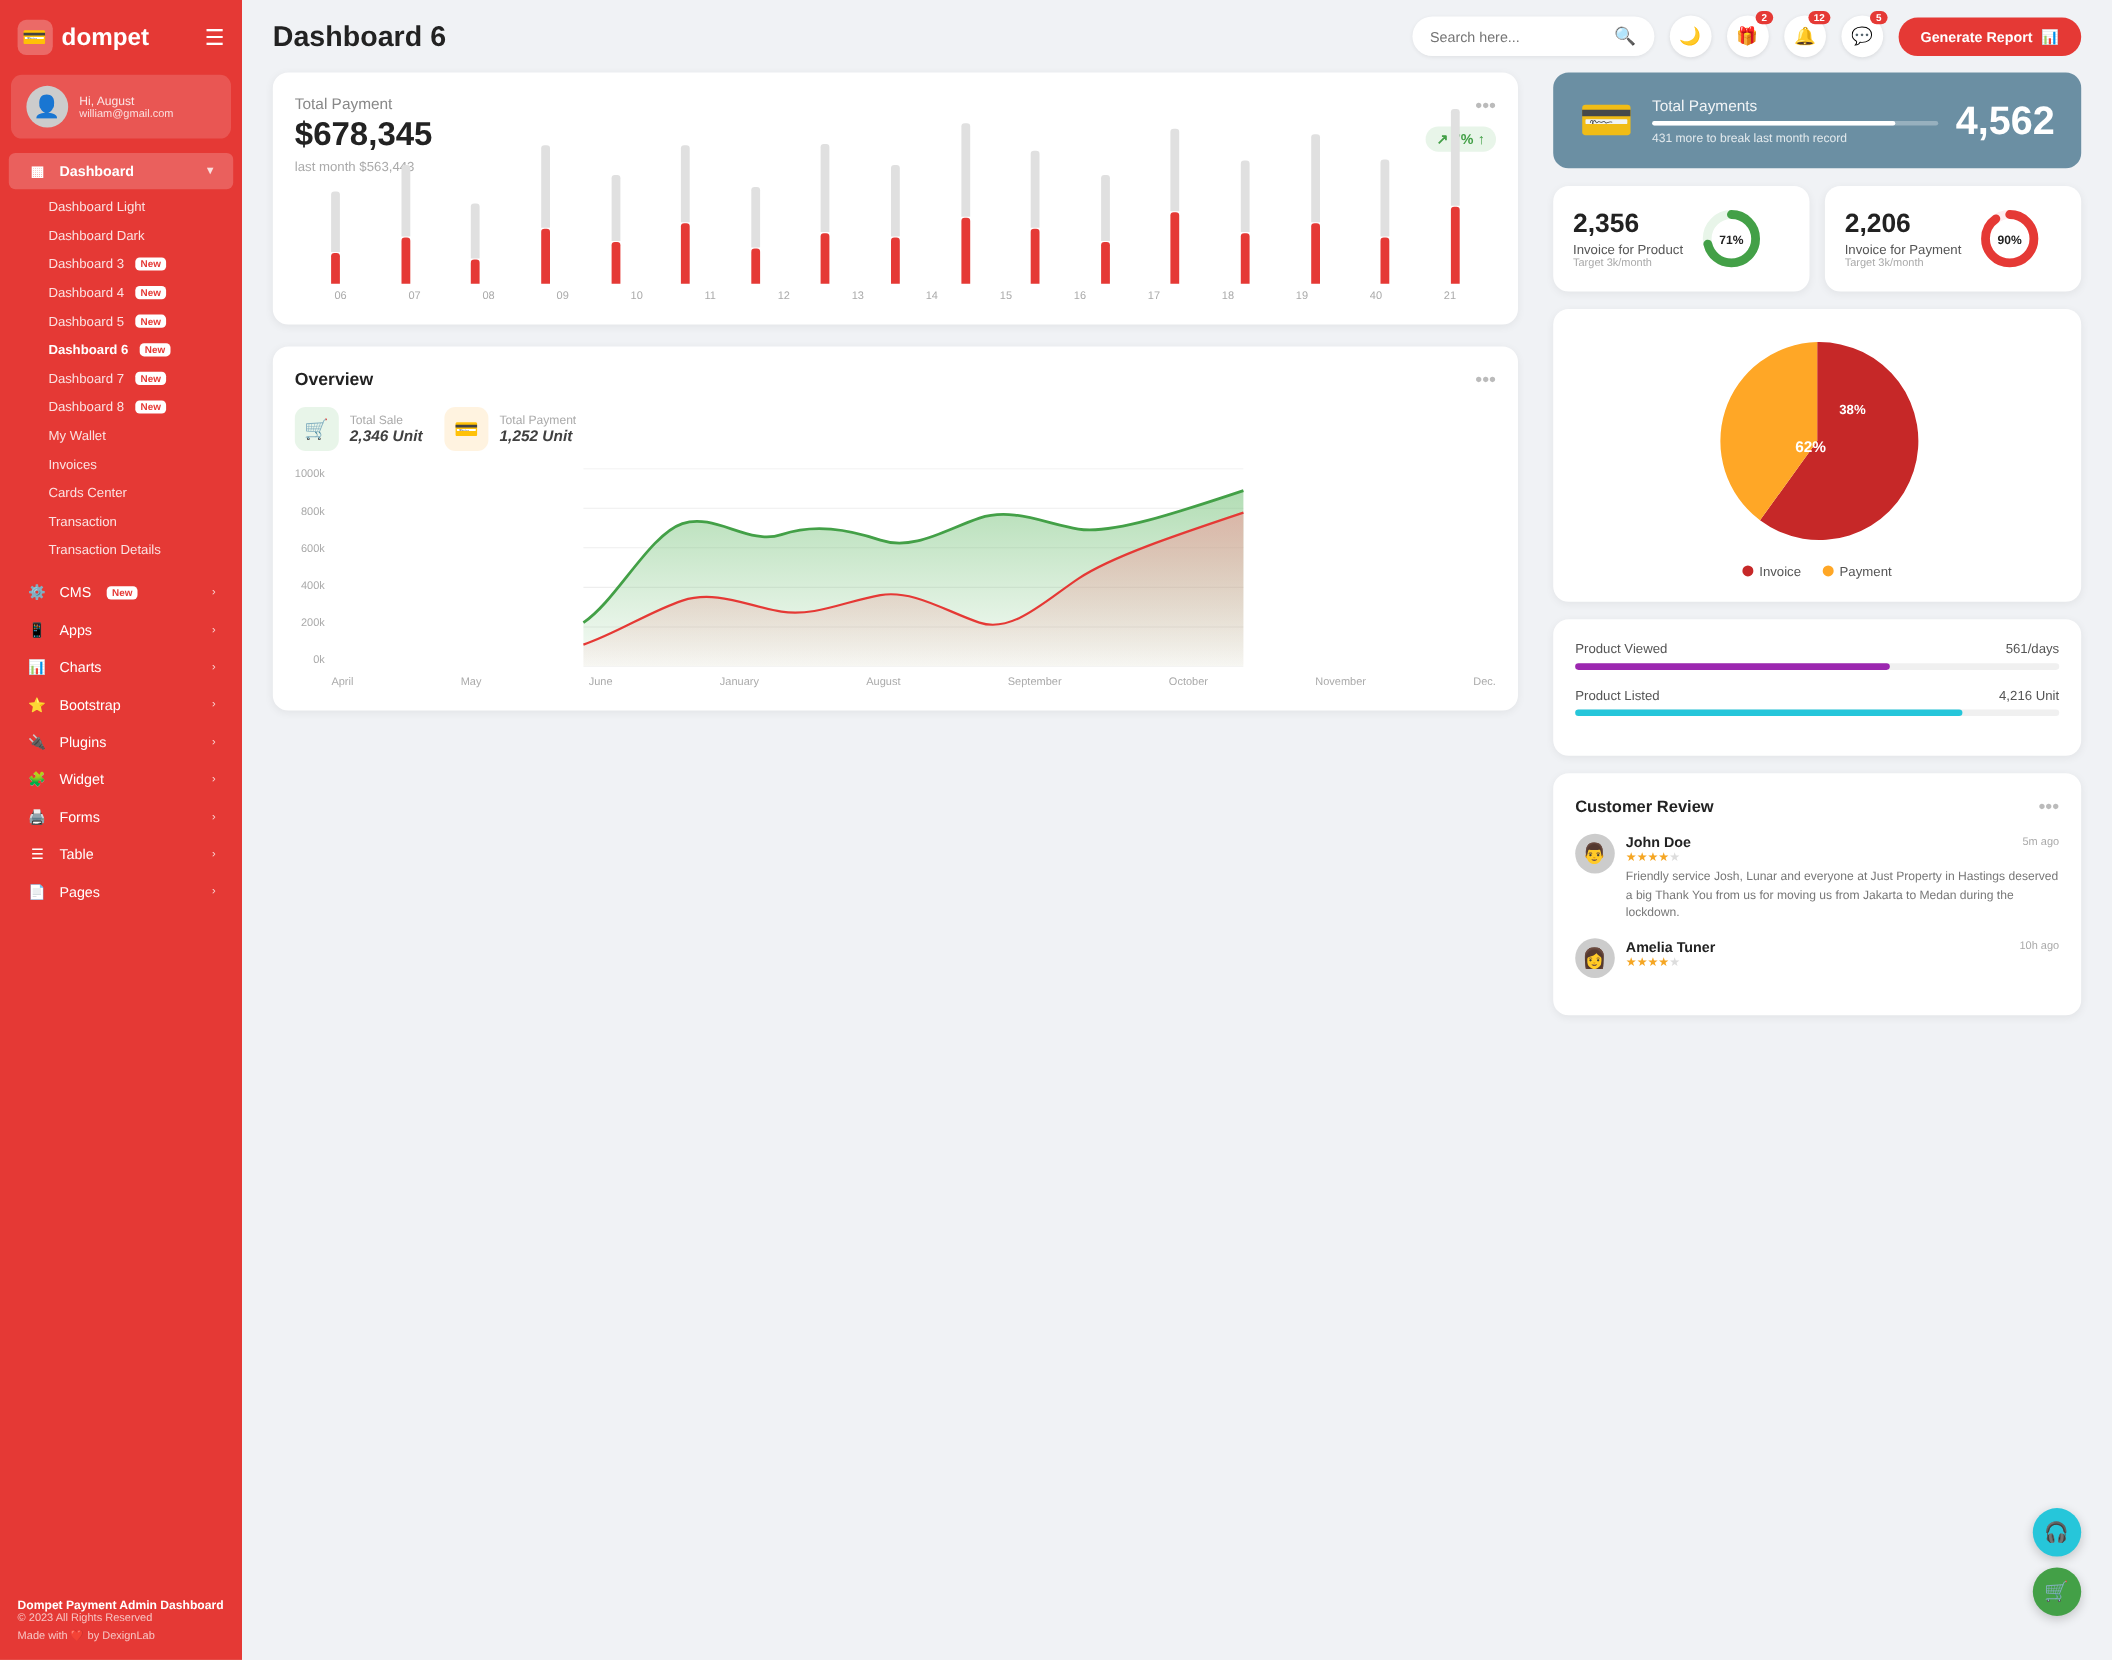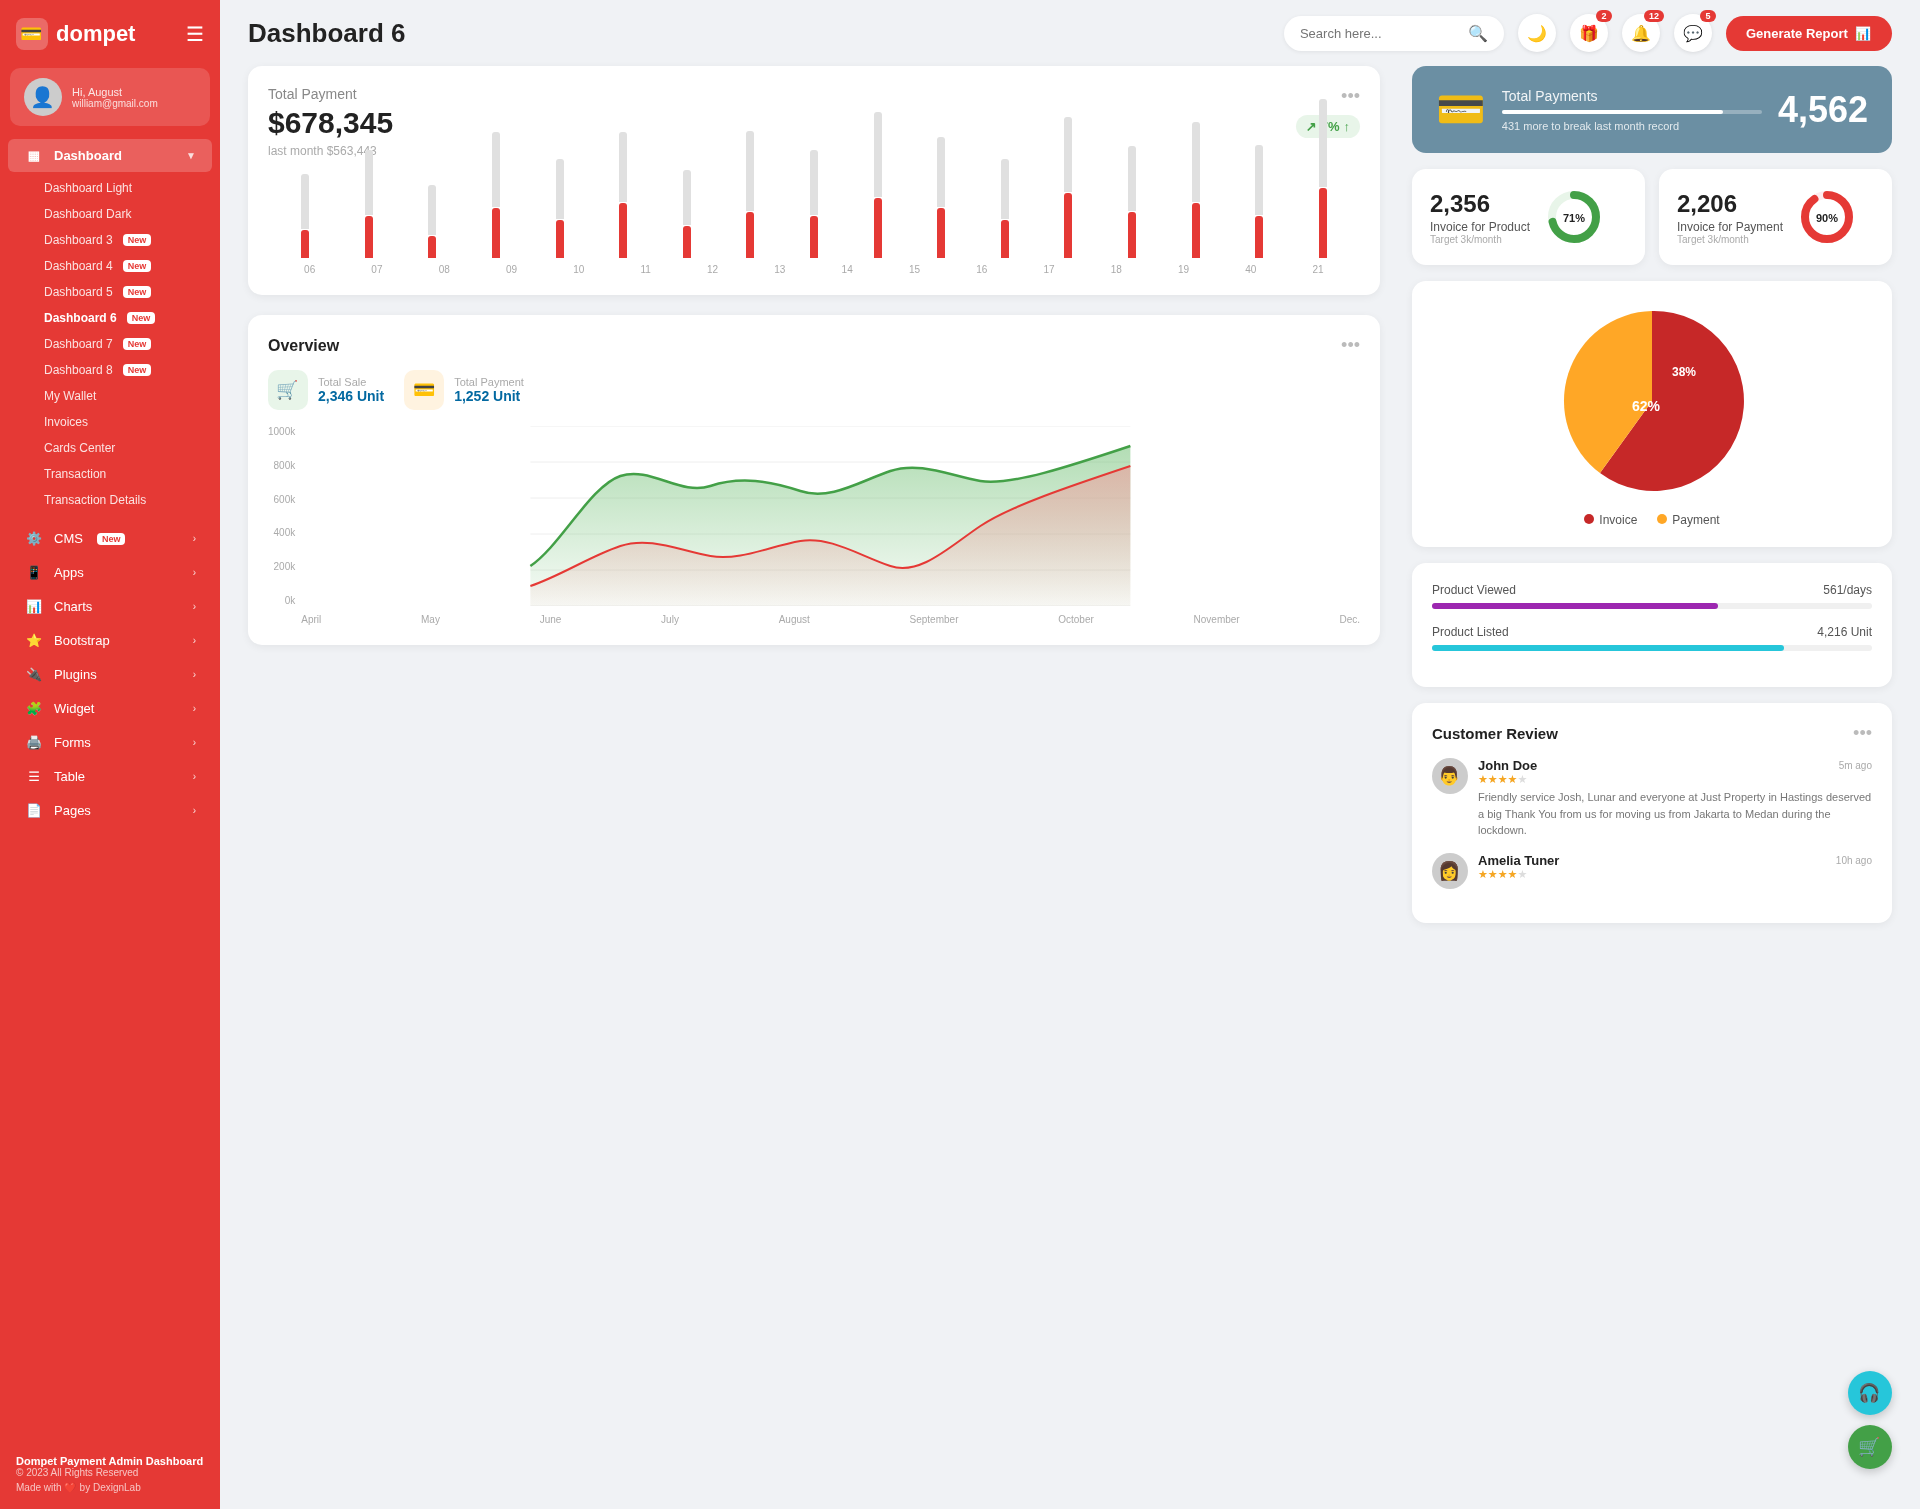--- a/index.html
+++ b/index.html
@@ -207,21 +207,21 @@
 
     
     .overview-header { display: flex; justify-content: space-between; align-items: center; margin-bottom: 14px; }
     .overview-title { font-size: 16px; font-weight: 700; color: #222; }
     .overview-stats { display: flex; gap: 20px; margin-bottom: 16px; }
     .stat-item { display: flex; align-items: center; gap: 10px; }
     .stat-icon-box { width: 40px; height: 40px; border-radius: 10px; display: flex; align-items: center; justify-content: center; font-size: 18px; }
     .stat-green { background: #e8f5e9; }
     .stat-orange { background: #fff3e0; }
     .stat-label { font-size: 11px; color: #aaa; }
-    .stat-value { font-size: 14px; font-weight: 700; color: #0369a1; }
+    .stat-value { font-size: 14px; font-weight: 700; color: #404040; font-style: italic; }
     .pie-legend { display: flex; gap: 20px; margin-top: 12px; font-size: 12px; color: #555; }
     .legend-dot { width: 10px; height: 10px; border-radius: 50%; display: inline-block; margin-right: 5px; }
 
     
     .product-card { background: white; border-radius: 14px; padding: 20px; box-shadow: 0 2px 8px rgba(0,0,0,0.06); }
     .product-metric { margin-bottom: 16px; }
     .product-metric-header { display: flex; justify-content: space-between; font-size: 12px; color: #555; margin-bottom: 6px; }
     .product-metric-header .val { color: #555; font-weight: 500; }
     .progress-bar { height: 6px; border-radius: 3px; background: #f0f0f0; }
     .progress-fill { height: 100%; border-radius: 3px; }
@@ -577,21 +577,21 @@
                 <path d="M0,140 C30,120 60,60 90,50 C120,40 150,70 180,60 C210,50 240,55 270,65 C300,75 330,55 360,45 C390,35 420,50 450,55 C480,60 540,40 600,20 L600,180 L0,180 Z" fill="url(#greenGrad)"></path>
                 <path d="M0,140 C30,120 60,60 90,50 C120,40 150,70 180,60 C210,50 240,55 270,65 C300,75 330,55 360,45 C390,35 420,50 450,55 C480,60 540,40 600,20" fill="none" stroke="#43a047" stroke-width="2.5"></path>
 
                 <path d="M0,160 C30,150 60,130 90,120 C120,110 150,125 180,130 C210,135 240,120 270,115 C300,110 330,130 360,140 C390,150 420,120 450,100 C480,80 540,60 600,40 L600,180 L0,180 Z" fill="url(#redGrad)"></path>
                 <path d="M0,160 C30,150 60,130 90,120 C120,110 150,125 180,130 C210,135 240,120 270,115 C300,110 330,130 360,140 C390,150 420,120 450,100 C480,80 540,60 600,40" fill="none" stroke="#e53935" stroke-width="2"></path>
               </svg>
               <div style="display:flex;justify-content:space-between;font-size:10px;color:#aaa;margin-top:4px">
                 <span>April</span>
                   <span>May</span>
                   <span>June</span>
-                  <span>July</span>
+                  <span>January</span>
                   <span>August</span>
                   <span>September</span>
                   <span>October</span>
                   <span>November</span>
                   <span>Dec.</span>
               </div>
             </div>
           </div>
         </div>
       </div>

